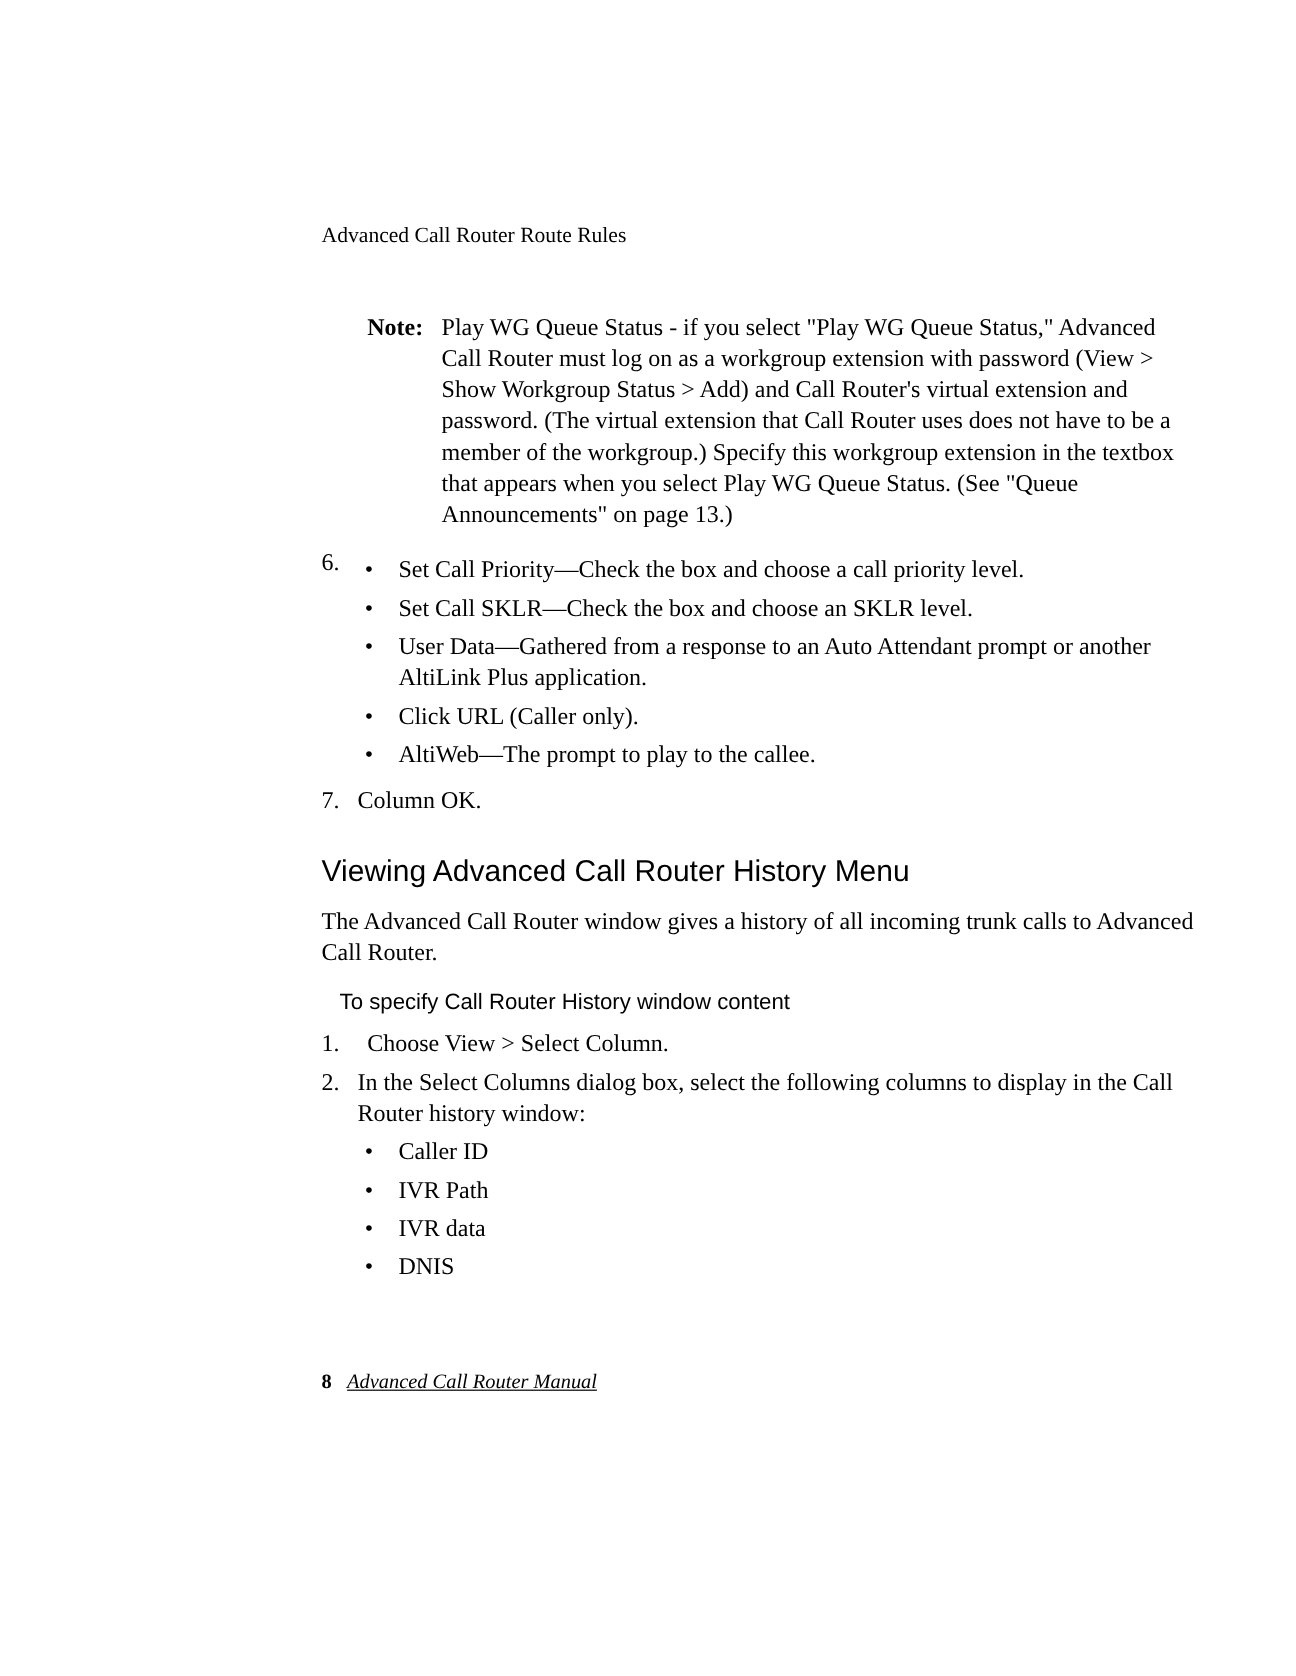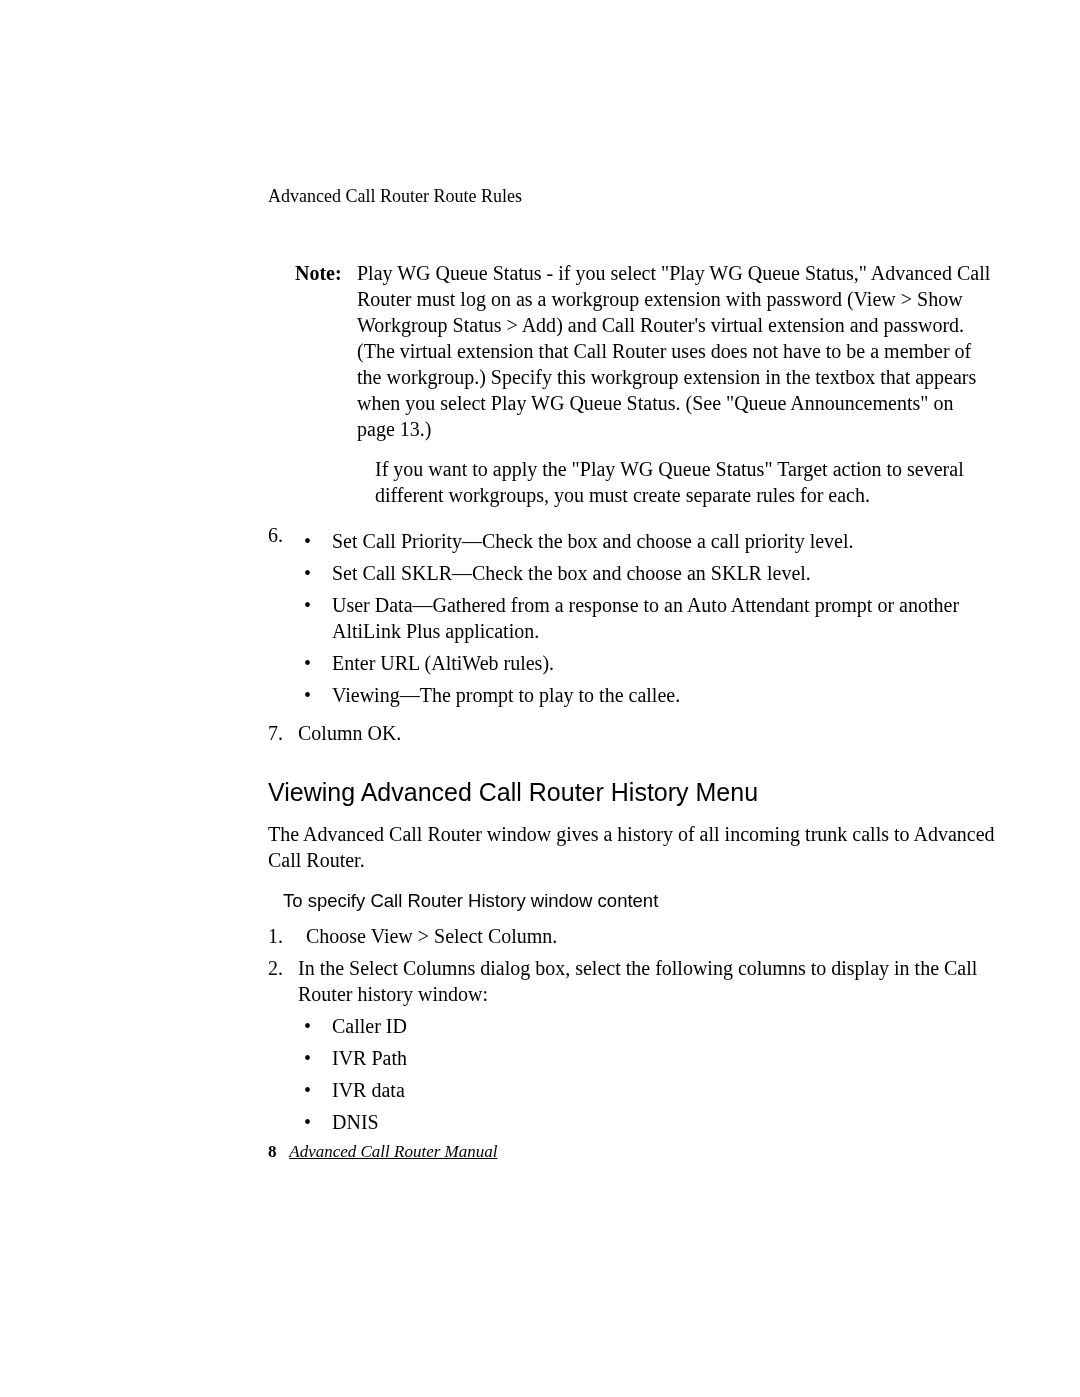--- a/index.html
+++ b/index.html
@@ -17,21 +17,21 @@
     padding: 185px 84px 0 268px;
     font-size: 20px;
     line-height: 1.3;
   }
   .running-head {
     font-size: 18px;
     margin-bottom: 52px;
   }
   .note-block {
     display: flex;
-    margin-left: 27px;
+    margin-left: 38px;
     margin-bottom: 14px;
   }
   .note-label {
     font-weight: bold;
     min-width: 62px;
   }
   .note-body {
     flex: 1;
   }
   .note-extra {
@@ -108,48 +108,45 @@
 
   <div class="running-head">Advanced Call Router Route Rules</div>
 
   <div class="note-block">
     <div class="note-label">Note:</div>
     <div class="note-body">
       <b>Play WG Queue Status</b><span> - if you select "Play WG Queue Status," Advanced Call Router must log on as a workgroup extension with password (</span><b>View &gt; Show Workgroup Status &gt; Add</b><span>) and Call Router's virtual extension and password. (The virtual extension that Call Router uses does not have to be a member of the workgroup.) Specify this workgroup extension in the textbox that appears when you select </span><b>Play WG Queue Status</b><span>. (See "Queue Announcements" on page 13.)</span>
     </div>
   </div>
 
-  <div class="note-extra">
-    <span>If you want to apply the "</span><b>Play WG Queue Status</b><span>" Target action to several different workgroups, you must create separate rules for each.</span>
-  </div>
 
   <ol class="steps">
     <li>
       <span class="num">6.</span>
       <div class="step-body">
         <ul class="bullets">
           <li>
               <span class="dot">•</span>
               <div class="li-body"><b>Set Call Priority</b><span>—Check the box and choose a call priority level.</span></div>
             </li>
           <li>
               <span class="dot">•</span>
               <div class="li-body"><b>Set Call SKLR</b><span>—Check the box and choose an SKLR level.</span></div>
             </li>
           <li>
               <span class="dot">•</span>
               <div class="li-body"><b>User Data</b><span>—Gathered from a response to an Auto Attendant prompt or another AltiLink Plus application.</span></div>
             </li>
           <li>
               <span class="dot">•</span>
-              <div class="li-body"><b>Enter URL</b><span> (AltiWeb rules).</span></div>
-            </li>
-          <li>
-              <span class="dot">•</span>
-              <div class="li-body"><b>Viewing</b><span>—The prompt to play to the callee.</span></div>
+              <div class="li-body"><b>Click URL</b><span> (Caller only).</span></div>
+            </li>
+          <li>
+              <span class="dot">•</span>
+              <div class="li-body"><b>AltiWeb</b><span>—The prompt to play to the callee.</span></div>
             </li>
         </ul>
       </div>
     </li>
     <li>
       <span class="num">7.</span>
       <div class="step-body">
         <span>Column </span><b>OK</b><span>.</span>
       </div>
     </li>

